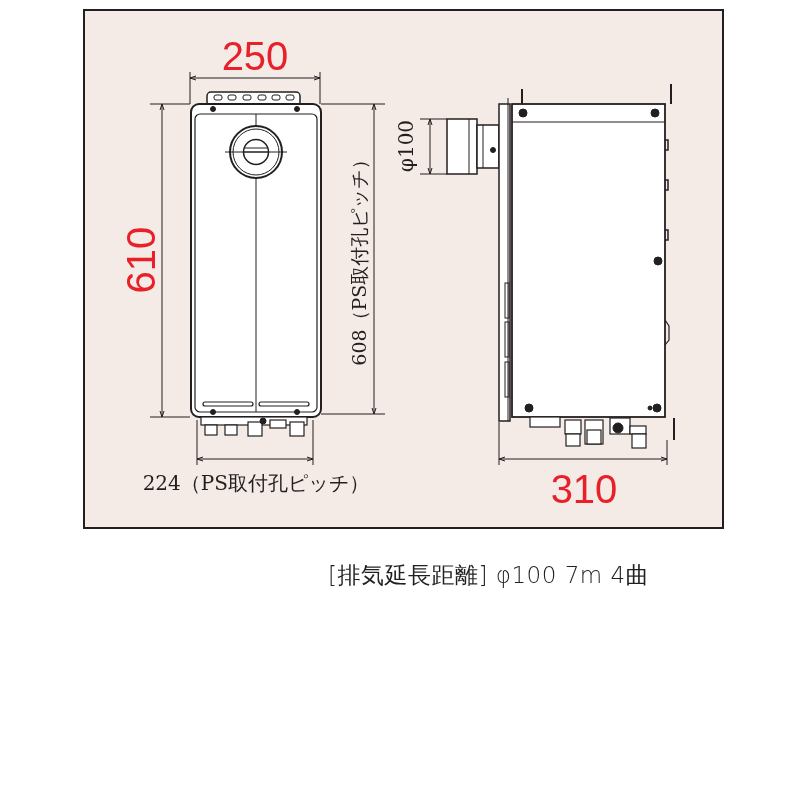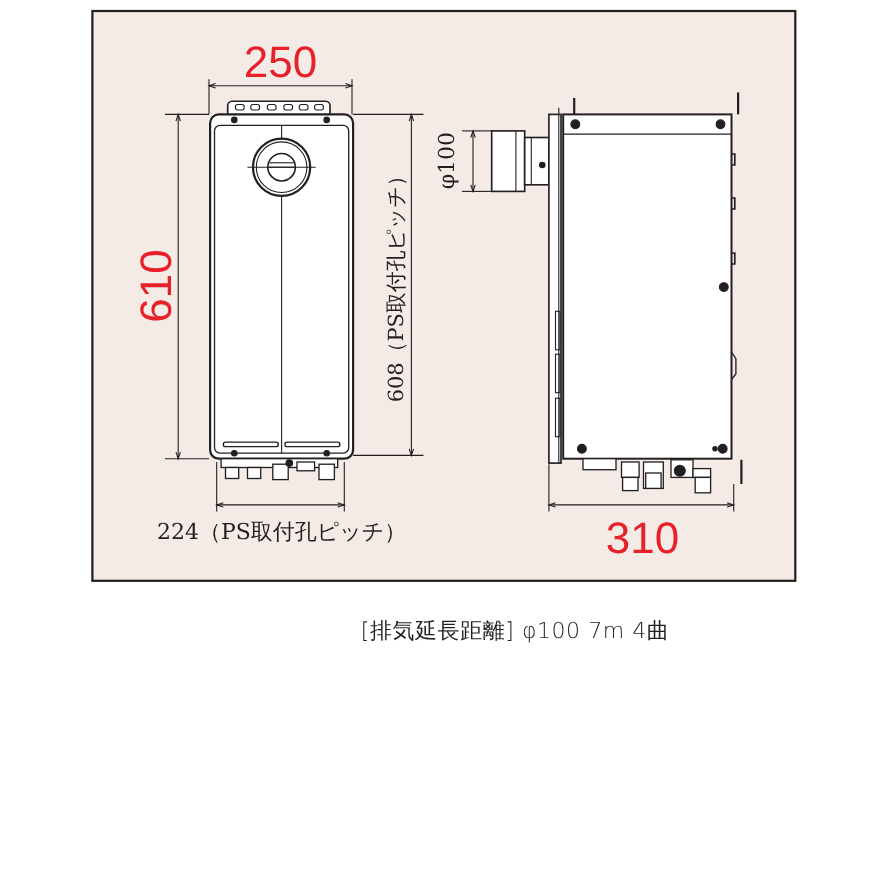--- a/index.html
+++ b/index.html
@@ -1,19 +1,19 @@
 <!DOCTYPE html>
 <html><head>
 <meta charset="utf-8">
 <style>
   html, body { margin:0; padding:0; background:#ffffff; }
   body { width:800px; height:800px; position:relative; overflow:hidden; font-family:"DejaVu Sans", sans-serif; }
   .frame { position:absolute; left:83px; top:9px; width:637px; height:516px; border:2.5px solid #231f20; background:#f4ebe6; }
   svg.drawing { position:absolute; left:0; top:0; }
-  .caption { position:absolute; left:328px; top:560px; font-family:"DejaVu Sans", sans-serif; font-size:20px; color:#231f20; letter-spacing:0.5px; white-space:nowrap; font-weight:300; }
+  .caption { position:absolute; left:328px; top:560px; font-family:"DejaVu Sans", sans-serif; font-size:23px; color:#231f20; letter-spacing:0.5px; white-space:nowrap; font-weight:300; }
   .dim-red { font-family:"Liberation Sans", sans-serif; fill:#e8202a; }
   .dim-black { font-family:"DejaVu Serif", serif; fill:#231f20; }
 </style>
 </head>
 <body>
 
 <div class="frame"></div>
 
 <svg class="drawing" width="800" height="800" viewBox="0 0 800 800">
 

